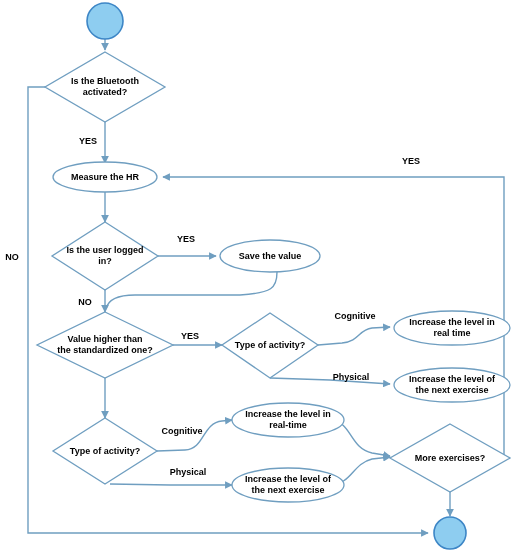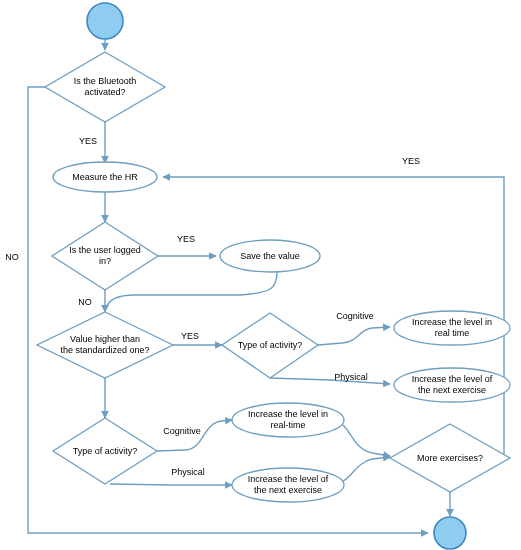--- a/index.html
+++ b/index.html
@@ -7,20 +7,21 @@
     padding: 0;
     background: #ffffff;
   }
   #flow-root {
     position: relative;
     width: 521px;
     height: 550px;
     background: #ffffff;
     font-family: "Liberation Sans", sans-serif;
     overflow: hidden;
+    font-weight: bold;
   }
   #flow-svg {
     position: absolute;
     top: 0;
     left: 0;
     width: 521px;
     height: 550px;
   }
   .node-text {
     font-family: "Liberation Sans", sans-serif;

